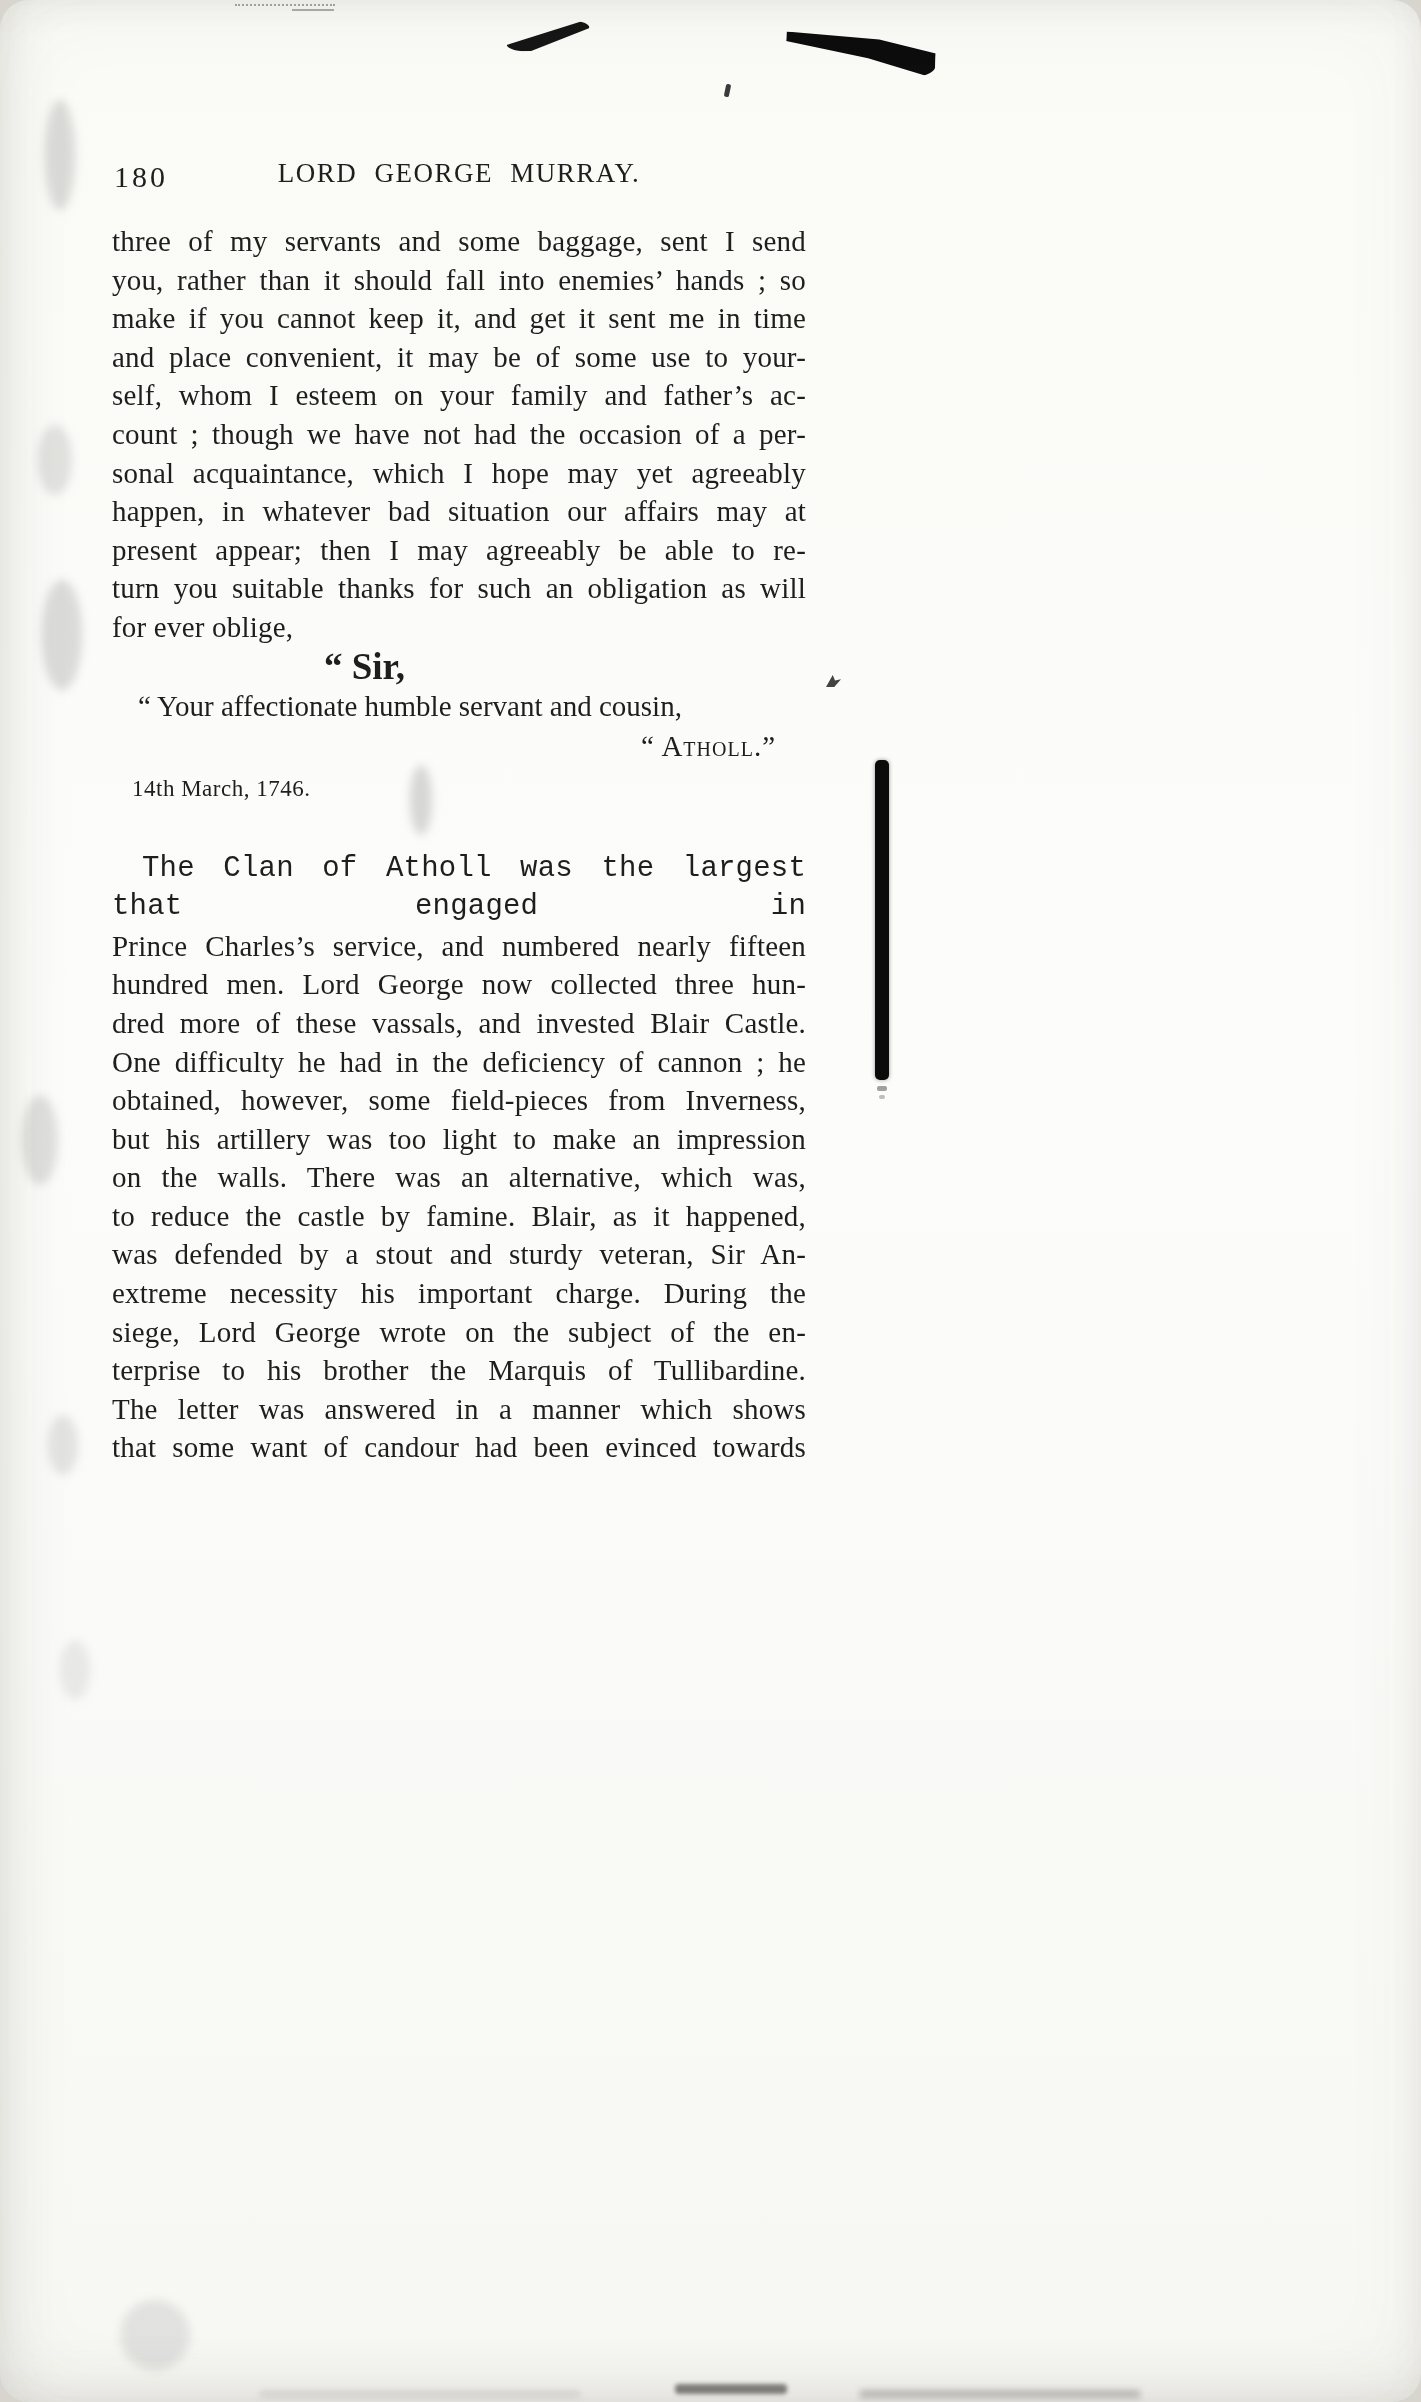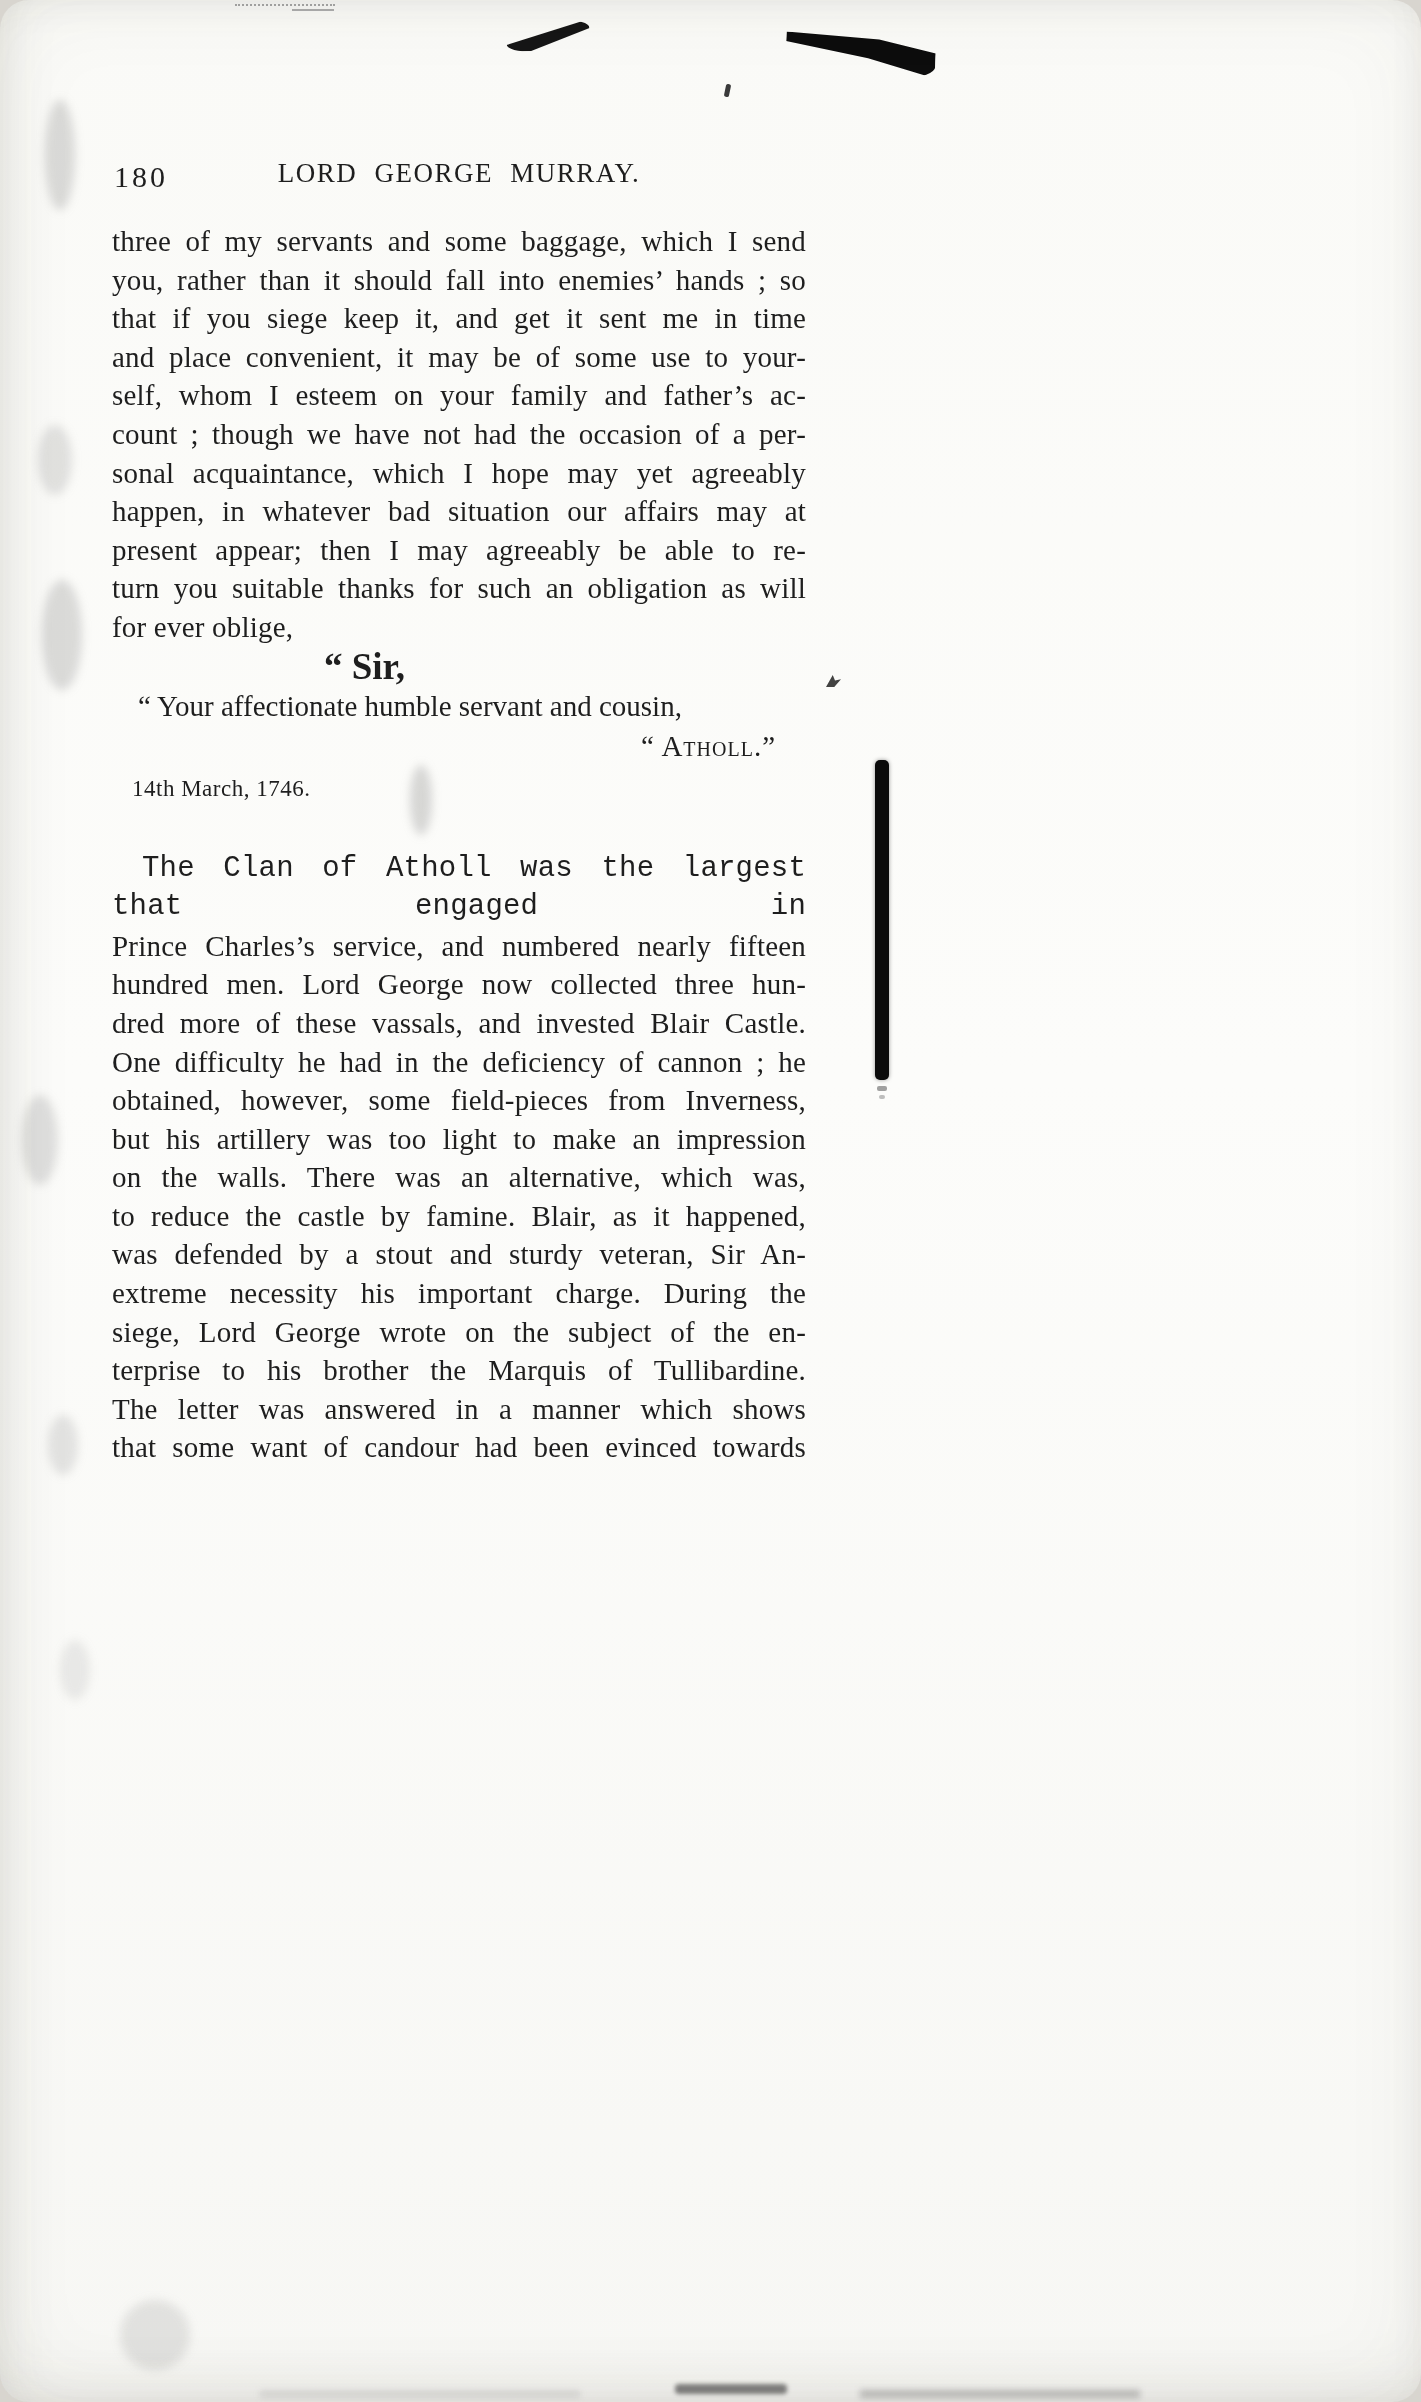--- a/index.html
+++ b/index.html
@@ -136,23 +136,23 @@
   <div class="artifact a-bottom-faint"></div>
 
   <div class="content">
 
     <div class="header">
       <span class="page-num">180</span>
       <span class="running-title">LORD GEORGE MURRAY.</span>
     </div>
 
     <div class="para letter-body">
-        <div class="line">three of my servants and some baggage, which I send</div>
+        <div class="line">three of my servants and some baggage, sent I send</div>
         <div class="line">you, rather than it should fall into enemies’ hands ; so</div>
-        <div class="line">that if you siege keep it, and get it sent me in time</div>
+        <div class="line">make if you cannot keep it, and get it sent me in time</div>
         <div class="line">and place convenient, it may be of some use to your-</div>
         <div class="line">self, whom I esteem on your family and father’s ac-</div>
         <div class="line">count ; though we have not had the occasion of a per-</div>
         <div class="line">sonal acquaintance, which I hope may yet agreeably</div>
         <div class="line">happen, in whatever bad situation our affairs may at</div>
         <div class="line">present appear; then I may agreeably be able to re-</div>
         <div class="line">turn you suitable thanks for such an obligation as will</div>
         <div class="line">for ever oblige,</div>
       </div>
 

